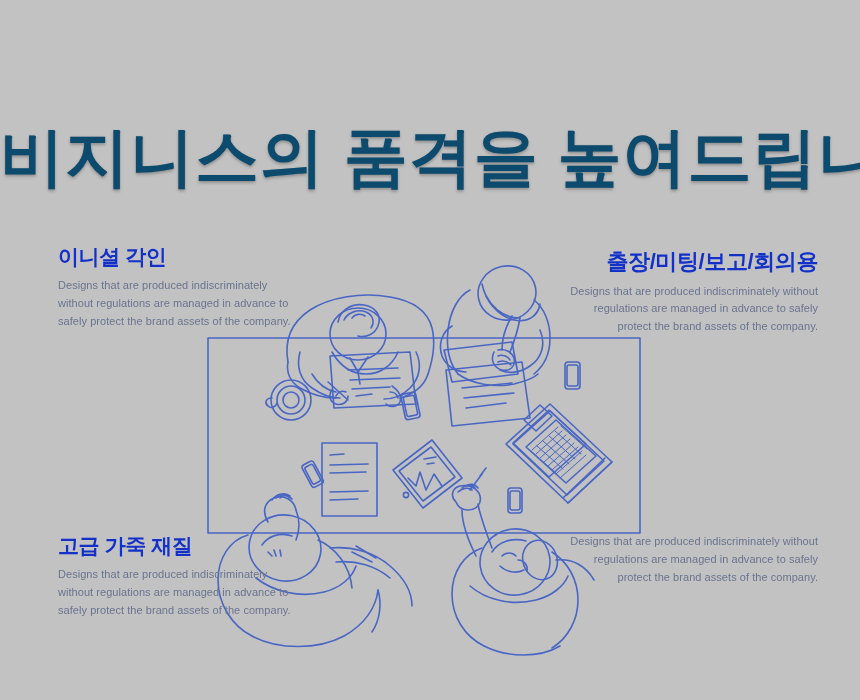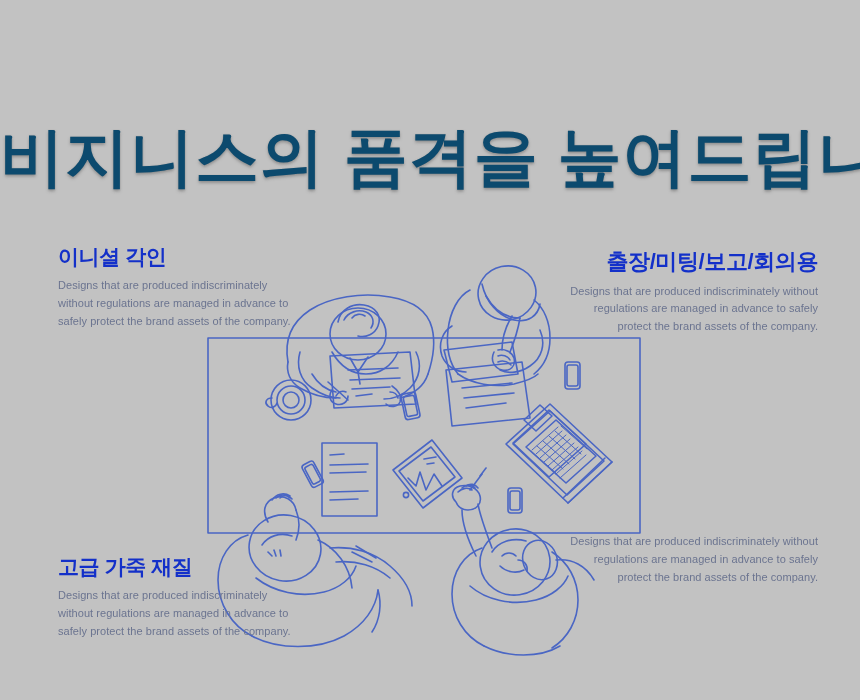--- a/index.html
+++ b/index.html
@@ -42,21 +42,21 @@
     color:#6b7490;
     font-size:11px;
     line-height:1.62;
     margin:0;
     letter-spacing:0.05px;
   }
   .feature.left{left:58px;text-align:left;}
   .feature.right{right:42px;text-align:right;}
   .feature.tl{top:244px;}
   .feature.tr{top:248px;}
-  .feature.bl{top:533px;margin-top:21px;}
+  .feature.bl{top:533px;}
   .feature.br{top:533px;}
   .feature.tr .f-head{font-size:22px;}
   .feature.br .f-head{font-size:22px;}
   .feature.right{width:250px;}
 
   
   #illo{position:absolute;left:0;top:0;width:860px;height:700px;pointer-events:none;}
 </style>
 </head>
 <body>

